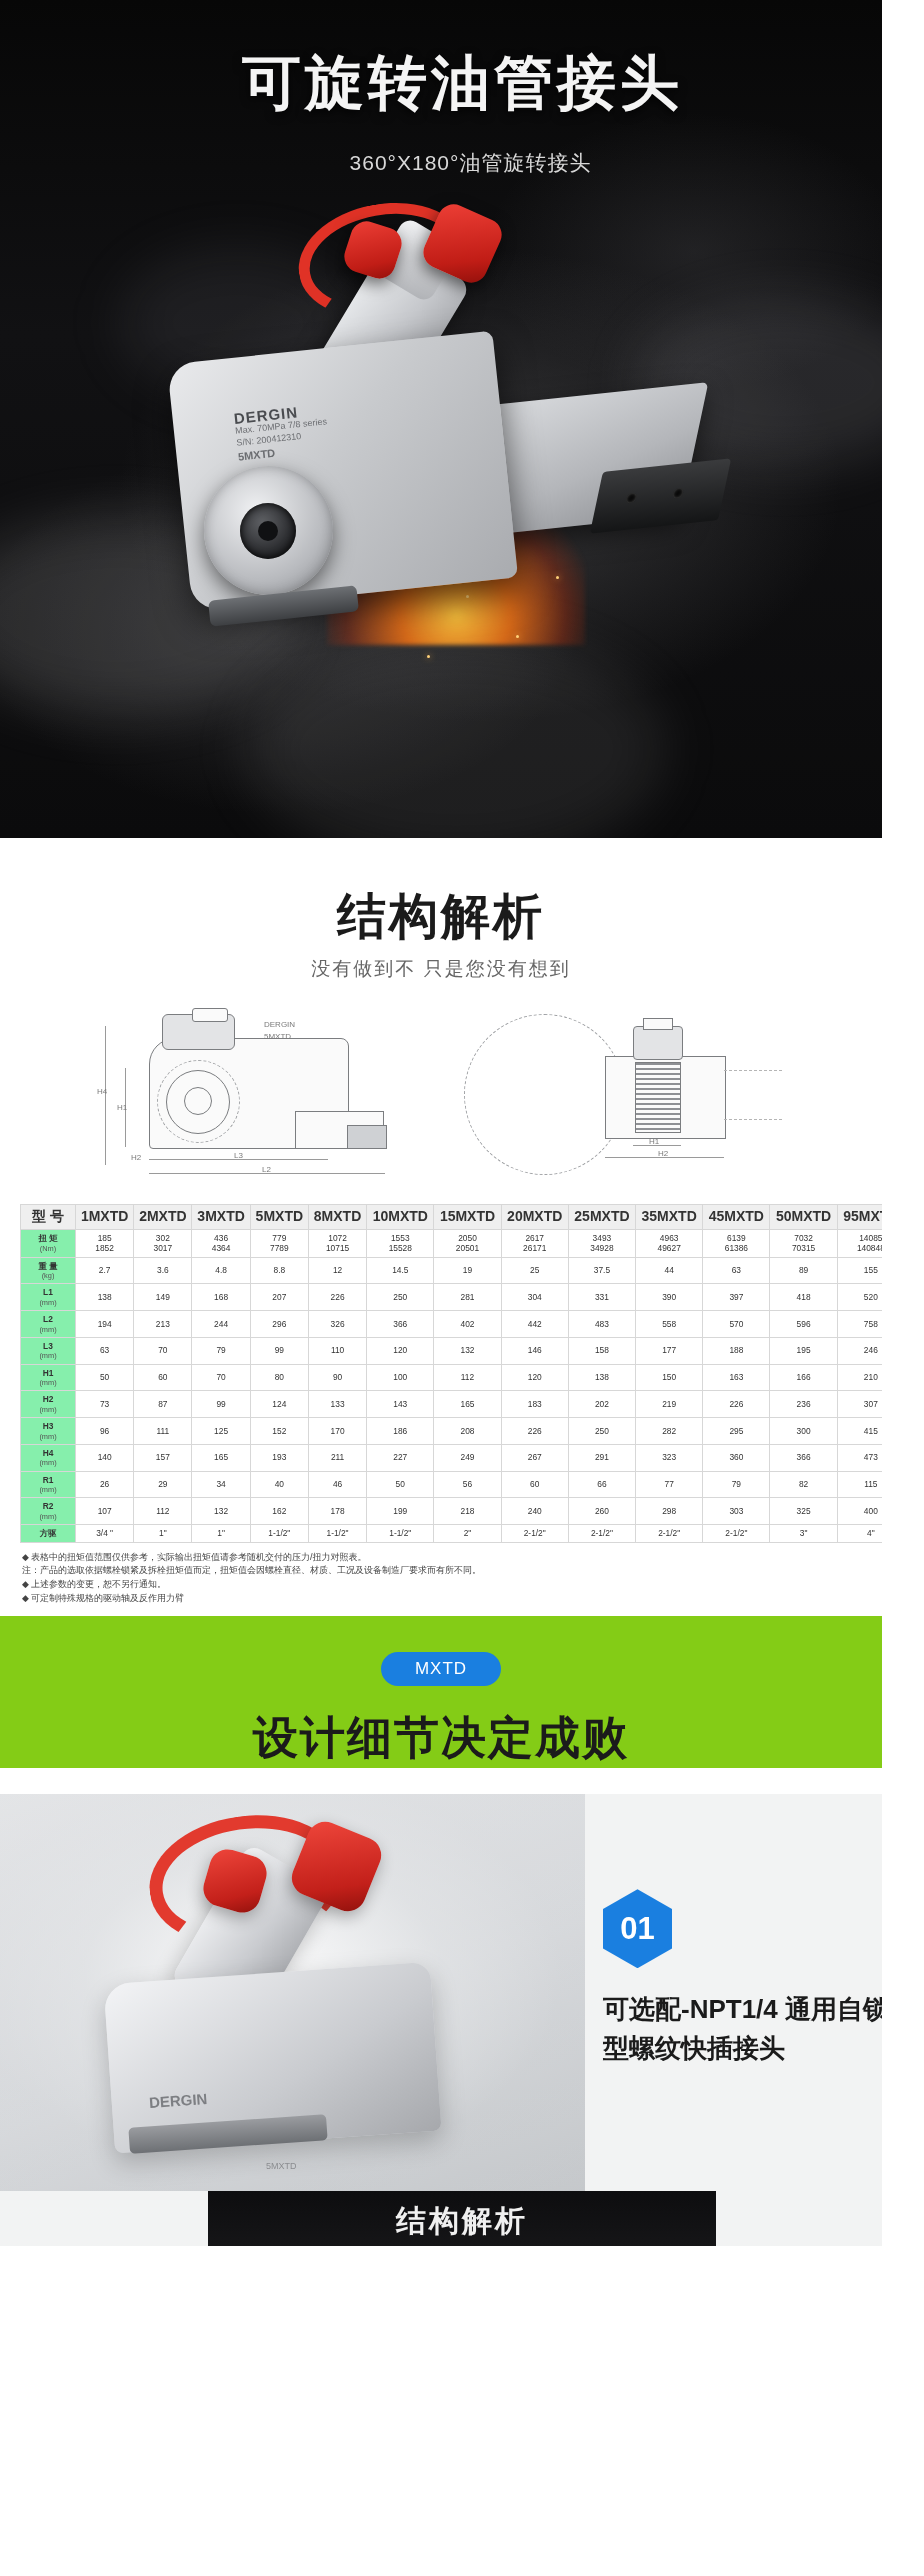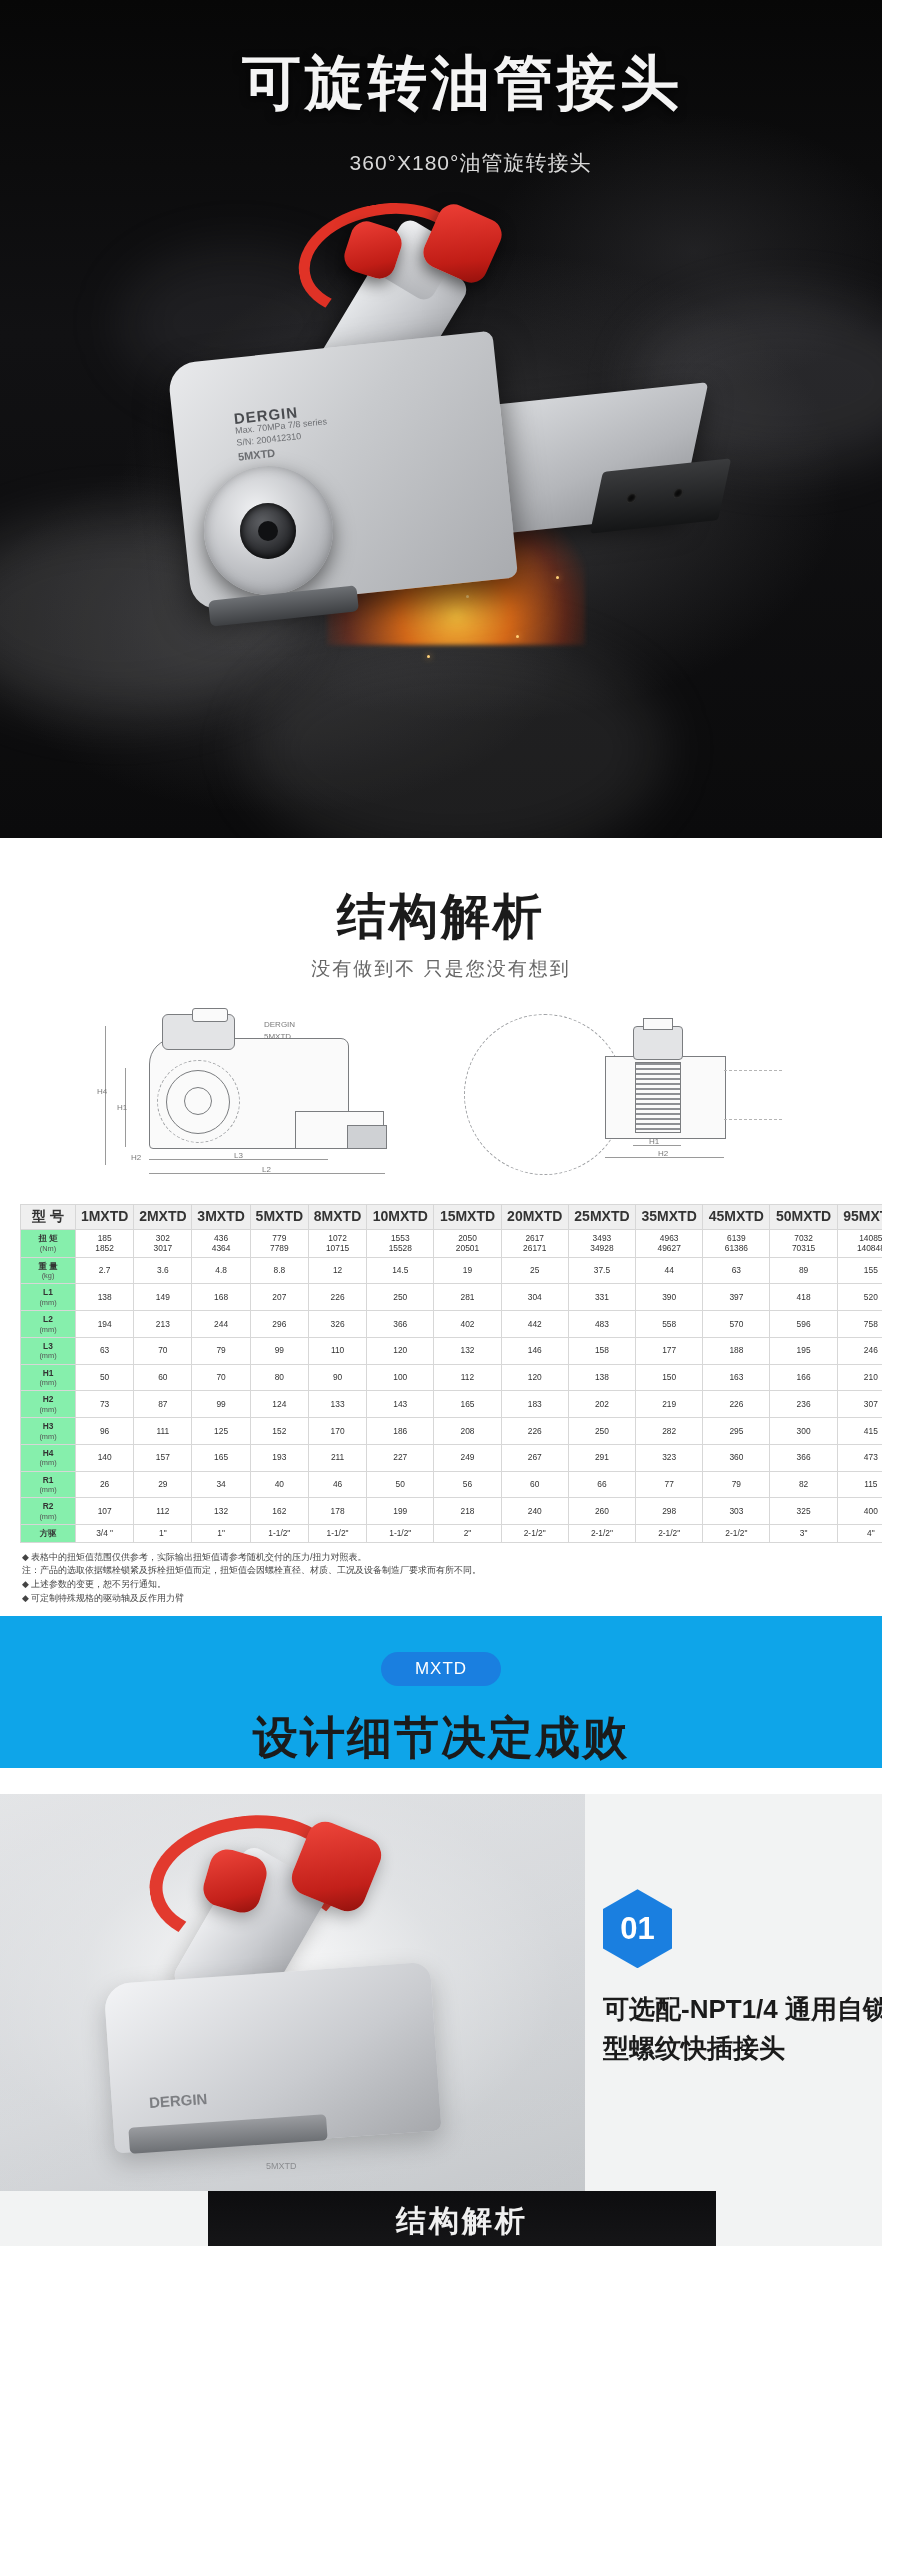--- a/index.html
+++ b/index.html
@@ -152,21 +152,21 @@
   .note{
     width:885px;margin:8px auto 0;font-size:9px;color:#444;line-height:1.55;
     position:relative;
   }
   .note li{list-style:none;}
   .note ul{margin:0;padding:0 0 0 2px;}
   .note .dot{display:inline-block;width:9px;}
   .page-no{position:absolute;right:2px;bottom:0;font-size:11px;color:#555;}
 
   
-  .sec3{padding:36px 0 0;text-align:center;background:#0ea5e9;}
+  .sec3{padding:36px 0 0;text-align:center;background:#84cc16;}
   .pill{
     display:inline-block;background:#1a7fe0;color:#fff;border-radius:18px;
     padding:7px 34px;font-size:17px;letter-spacing:1px;
   }
   .sec3-title{
     font-size:45px;font-weight:bold;letter-spacing:2px;color:#1b1b1b;margin:22px 0 26px;
   }
 
   
   .feature{position:relative;width:925px;height:397px;background:#f2f3f3;overflow:hidden;}

